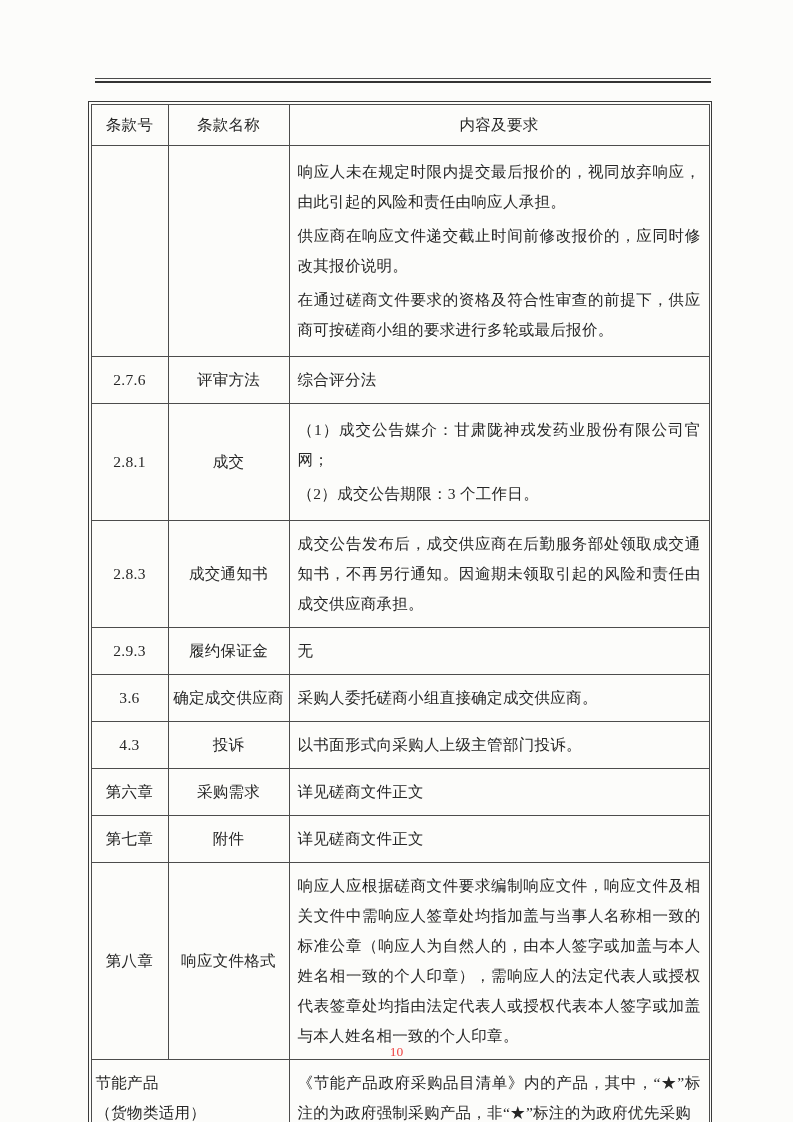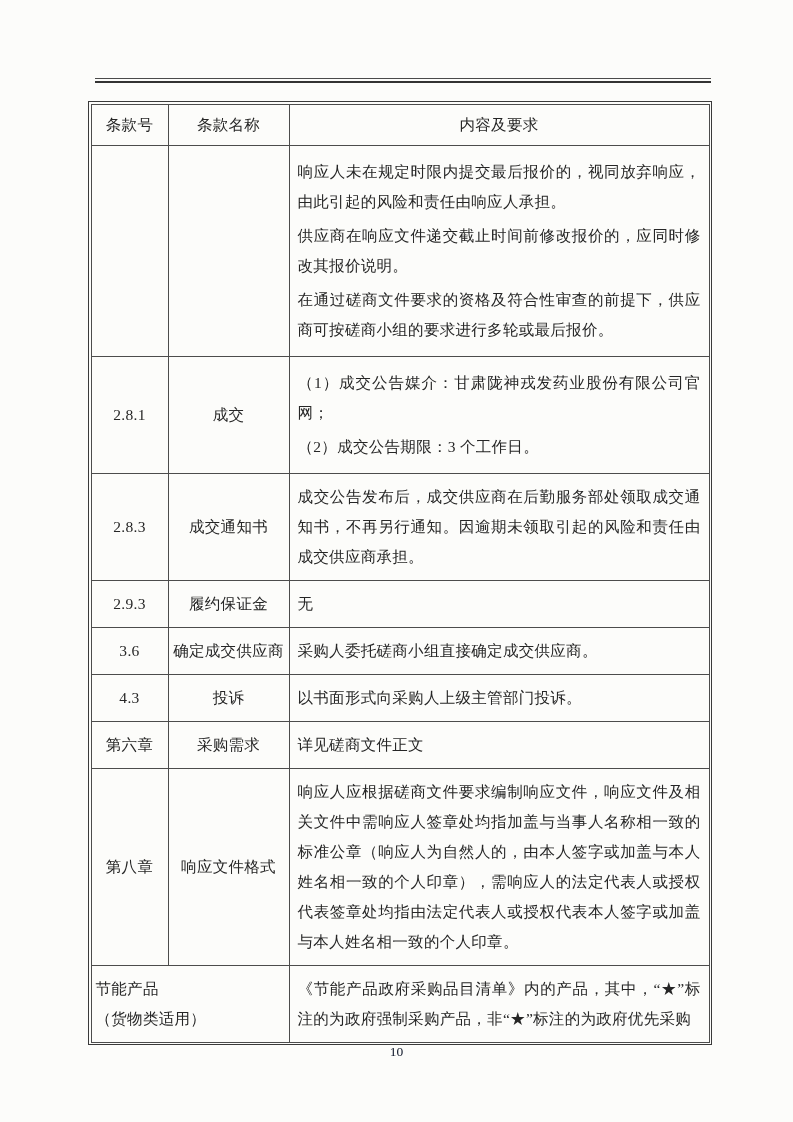--- a/index.html
+++ b/index.html
@@ -80,21 +80,21 @@
     display: block;
     text-align: left;
   }
   .page-number {
     position: absolute;
     top: 1044px;
     left: 0;
     right: 0;
     text-align: center;
     font-size: 13.5px;
-    color: #0f172a;
+    color: #ef4444;
     font-family: "Liberation Serif", "DejaVu Serif", serif;
   }
 </style>
 </head>
 <body>
 
 <div class="page">
 
   <div class="header-rule"></div>
 
@@ -115,20 +115,27 @@
       <tbody>
           <tr class="row-tall">
             <td class="cell-no"></td>
             <td class="cell-name"></td>
             <td class="cell-content">
               <p>响应人未在规定时限内提交最后报价的，视同放弃响应，由此引起的风险和责任由响应人承担。</p>
               <p>供应商在响应文件递交截止时间前修改报价的，应同时修改其报价说明。</p>
               <p>在通过磋商文件要求的资格及符合性审查的前提下，供应商可按磋商小组的要求进行多轮或最后报价。</p>
             </td>
           </tr>
+          <tr>
+            <td class="cell-no">2.7.6</td>
+            <td class="cell-name">评审方法</td>
+            <td class="cell-content">
+              <p>综合评分法</p>
+            </td>
+          </tr>
           <tr class="row-tall">
             <td class="cell-no">2.8.1</td>
             <td class="cell-name">成交</td>
             <td class="cell-content">
               <p>（1）成交公告媒介：甘肃陇神戎发药业股份有限公司官网；</p>
               <p>（2）成交公告期限：3 个工作日。</p>
             </td>
           </tr>
           <tr>
             <td class="cell-no">2.8.3</td>
@@ -159,20 +166,27 @@
             </td>
           </tr>
           <tr>
             <td class="cell-no">第六章</td>
             <td class="cell-name">采购需求</td>
             <td class="cell-content">
               <p>详见磋商文件正文</p>
             </td>
           </tr>
           <tr>
+            <td class="cell-no">第七章</td>
+            <td class="cell-name">附件</td>
+            <td class="cell-content">
+              <p>详见磋商文件正文</p>
+            </td>
+          </tr>
+          <tr>
             <td class="cell-no">第八章</td>
             <td class="cell-name">响应文件格式</td>
             <td class="cell-content">
               <p>响应人应根据磋商文件要求编制响应文件，响应文件及相关文件中需响应人签章处均指加盖与当事人名称相一致的标准公章（响应人为自然人的，由本人签字或加盖与本人姓名相一致的个人印章），需响应人的法定代表人或授权代表签章处均指由法定代表人或授权代表本人签字或加盖与本人姓名相一致的个人印章。</p>
             </td>
           </tr>
           <tr>
             <td colspan="2" class="cell-name">
               <span class="left-span-line">节能产品</span>
               <span class="left-span-line">（货物类适用）</span>

